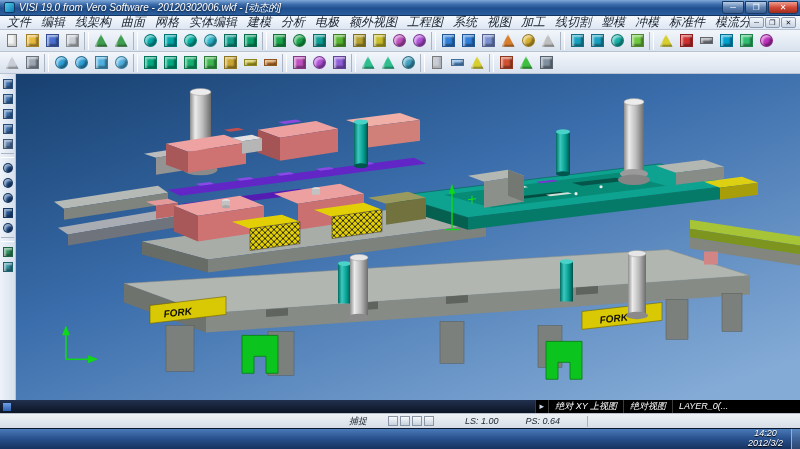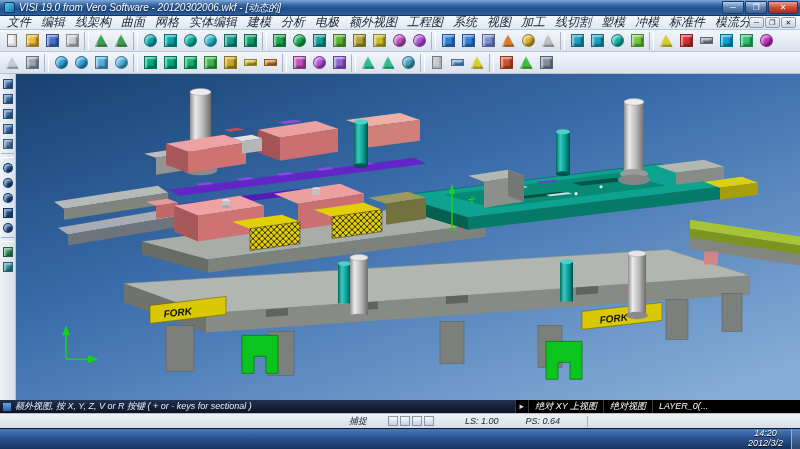--- a/index.html
+++ b/index.html
@@ -54,21 +54,21 @@
   
   .promptbar { height:13px; flex:0 0 13px; display:flex; align-items:center;
     background:linear-gradient(#22304e,#0c1526); color:#e8eef8; font-size:9px; }
   .prompt-icon { width:8px; height:8px; background:linear-gradient(#6fa0e8,#2c5fb0); margin:0 4px 0 3px; flex:0 0 auto; }
   .prompt-msg { white-space:nowrap; overflow:hidden; }
   .prompt-spacer { flex:1; }
   .prompt-fields { display:flex; align-items:stretch; height:100%; background:#000; }
   .pfield { background:#000; color:#fff; font-size:9px; line-height:13px; padding:0 6px;
     border-left:1px solid #3a3a3a; white-space:nowrap; }
   .pfield.arrow { padding:0 4px; color:#cfd8e8; }
-  .pfield.layer { width:148px; }
+  .pfield.layer { width:128px; }
 
   
   .statusbar { height:15px; flex:0 0 15px; display:flex; align-items:center;
     background:linear-gradient(#eef2f6,#d6dde6); border-top:1px solid #b8c0cc; font-size:9px; color:#1a2430;gap:17px; }
   .st-spacer { flex:0 0 330px; }
   .snap-label { margin:0 4px 0 2px; }
   .snap-toggles { display:flex; gap:2px; margin-right:14px; }
   .toggle { width:10px; height:10px; background:linear-gradient(#f8fafc,#c6d2de); border:1px solid #8a96a6; }
   .st-item { margin-right:10px; white-space:nowrap; }
   .st-sep { width:1px; height:11px; background:#aab4c0; margin-right:8px; }
@@ -567,21 +567,20 @@
           <polygon points="46,262 54,262 50,252" fill="#10d818"></polygon>
           <path d="M50,286 H74" stroke="#10d818" stroke-width="1.5"></path>
           <polygon points="72,282 72,290 82,286" fill="#10d818"></polygon>
         </g>
       </svg>
     </div>
   </div>
 
   <div class="promptbar">
     <div class="prompt-icon"></div>
-    <div class="prompt-msg">额外视图, 按 X, Y, Z, V or R 按键 ( + or - keys for sectional )</div>
     <div class="prompt-spacer"></div>
     <div class="prompt-fields">
       <div class="pfield arrow">▸</div>
       <div class="pfield">绝对 XY 上视图</div>
       <div class="pfield">绝对视图</div>
       <div class="pfield layer">LAYER_0(...</div>
     </div>
   </div>
 
   <div class="statusbar">

